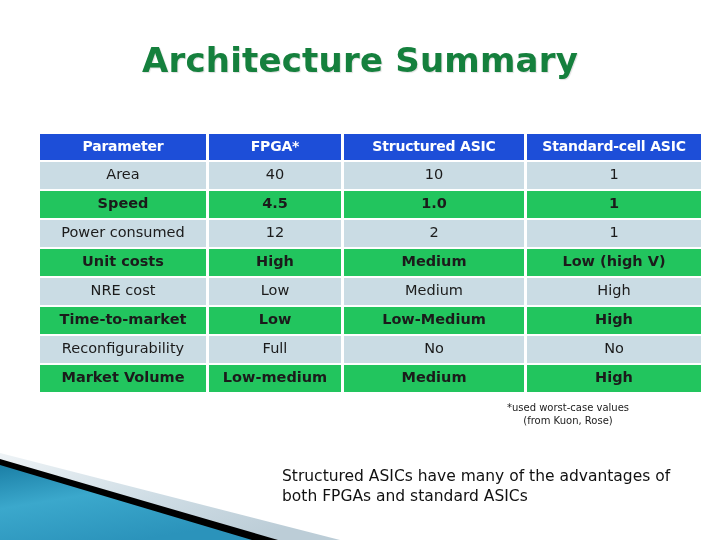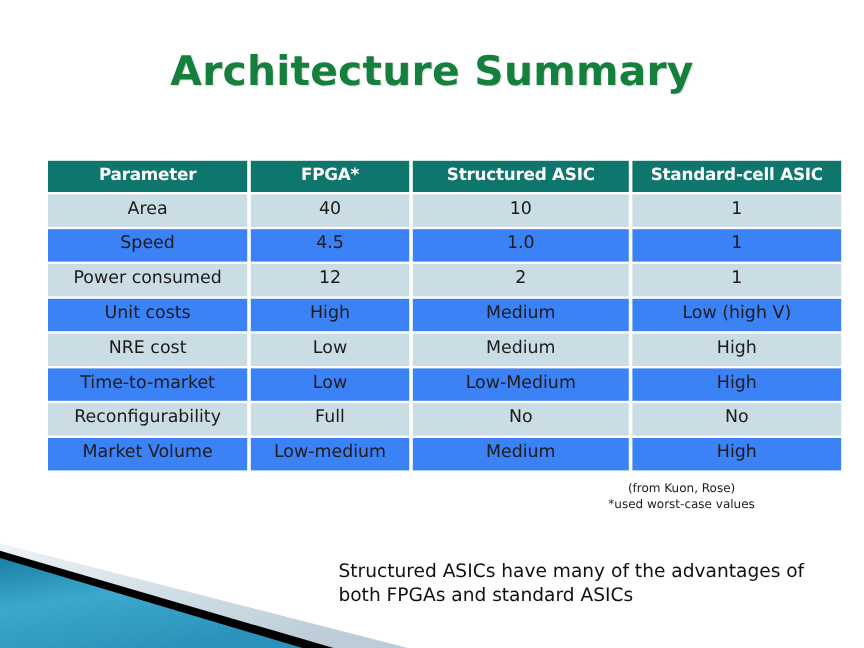--- a/index.html
+++ b/index.html
@@ -52,41 +52,41 @@
     border-spacing: 3px 2px;
     table-layout: fixed;
     font-family: "DejaVu Sans", sans-serif;
   }
   #arch-table col.c-param { width: 166px; }
   #arch-table col.c-fpga  { width: 132px; }
   #arch-table col.c-str   { width: 180px; }
   #arch-table col.c-std   { width: 174px; }
 
   #arch-table th {
-    background: #0f766e;
+    background: #1d4ed8;
     color: #ffffff;
     font-size: 14px;
     font-weight: bold;
     text-align: center;
     padding: 5px 2px 6px 2px;
     line-height: 1.1;
     white-space: nowrap;
     letter-spacing: -0.2px;
   }
   #arch-table td {
     font-size: 14.5px;
     color: #1b1b1b;
     text-align: center;
     padding: 5px 2px 6px 2px;
     line-height: 1.1;
     white-space: nowrap;
     margin-top: 35px;
   }
   #arch-table tr.row-odd  td { background: #cadce4; }
-  #arch-table tr.row-even td { background: #3b82f6; }
+  #arch-table tr.row-even td { background: #22c55e; font-weight: bold; }
 
   
   #footnote {
     position: absolute;
     right: 22px;
     top: 402px;
     width: 260px;
     text-align: center;
     font-family: "DejaVu Sans", sans-serif;
     font-size: 10px;
@@ -186,22 +186,22 @@
       <tr class="row-even">
         <td>Market Volume</td>
         <td>Low-medium</td>
         <td>Medium</td>
         <td>High</td>
       </tr>
     </tbody>
   </table>
 
   <div id="footnote">
+    <span class="fn-line">*used worst-case values</span>
     <span class="fn-line">(from Kuon, Rose)</span>
-    <span class="fn-line">*used worst-case values</span>
   </div>
 
   <div id="caption">
     <span class="cap-line">Structured ASICs have many of the advantages of</span>
     <span class="cap-line">both FPGAs and standard ASICs</span>
   </div>
 
   <svg id="corner-deco" viewBox="0 0 340 95" preserveAspectRatio="none">
     <defs>
       <linearGradient id="tealGrad" x1="0" y1="0" x2="0.55" y2="1">

